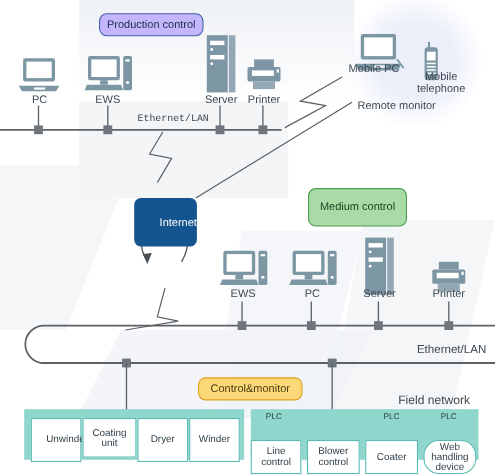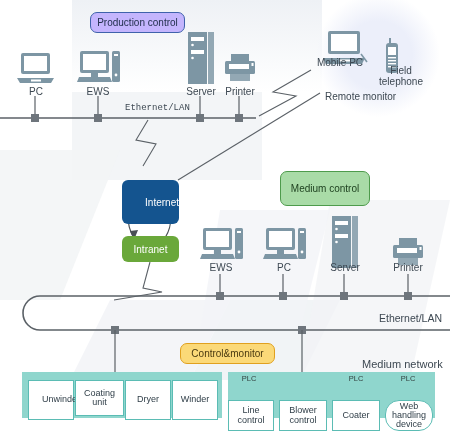--- a/index.html
+++ b/index.html
@@ -135,23 +135,20 @@
   <div class="pillbox pill-med" style="left:280px;top:171px;width:90px;height:35px;">
     <span>Medium control</span>
   </div>
   <div class="pillbox pill-ctrl" style="left:180px;top:343px;width:95px;height:21px;">
     <span>Control&amp;monitor</span>
   </div>
 
   <div class="netbox nb-internet" style="left:122px;top:180px;width:57px;height:44px;justify-content:flex-end;">
     <span>Internet</span>
   </div>
-  <div class="netbox nb-intranet" style="left:122px;top:236px;width:57px;height:26px;">
-    <span>Intranet</span>
-  </div>
 
   <div class="txt netlabel" style="left:125px;top:103px;font-size:9px;font-family:'Liberation Mono',monospace;">Ethernet/LAN</div>
   <div class="txt netlabel" style="left:379px;top:312px;">Ethernet/LAN</div>
 
   <svg class="icon" style="left:14px;top:47px;" width="44" height="44" viewBox="0 0 44 44">
     <rect x="7" y="6" width="29" height="21" rx="2" fill="#7d96a4"></rect>
     <rect x="10" y="9" width="23" height="15" fill="#ffffff"></rect>
     <path d="M3 31 L40 31 L37 36 L6 36 Z" fill="#7d96a4"></path>
     <rect x="17" y="32.5" width="10" height="2" fill="#ffffff"></rect>
   </svg>
@@ -199,21 +196,21 @@
   <svg class="icon" style="left:384px;top:38px;" width="18" height="40" viewBox="0 0 18 40">
     <rect x="5" y="0" width="2" height="7" fill="#7d96a4"></rect>
     <rect x="2" y="5" width="12" height="30" rx="3" fill="#7d96a4"></rect>
     <rect x="4" y="9" width="8" height="8" fill="#ffffff"></rect>
     <rect x="4" y="19" width="8" height="1.4" fill="#ffffff"></rect>
     <rect x="4" y="22" width="8" height="1.4" fill="#ffffff"></rect>
     <rect x="4" y="25" width="8" height="1.4" fill="#ffffff"></rect>
     <rect x="4" y="28" width="8" height="1.4" fill="#ffffff"></rect>
   </svg>
   <div class="txt devlabel" style="left:372px;top:66px;width:58px;line-height:1.05;">
-    <div>Field</div>
+    <div>Mobile</div>
     <div>telephone</div>
   </div>
 
   <div class="txt" style="left:325px;top:91px;font-size:10px;color:#3d4852;">Remote monitor</div>
 
   <svg class="icon" style="left:199px;top:222px;" width="46" height="46" viewBox="0 0 46 46">
     <rect x="4" y="6" width="29" height="22" rx="2" fill="#7d96a4"></rect>
     <rect x="7" y="9" width="23" height="16" fill="#ffffff"></rect>
     <rect x="15" y="28" width="7" height="4" fill="#7d96a4"></rect>
     <path d="M3 32 L34 32 L36 37 L1 37 Z" fill="#7d96a4"></path>
@@ -261,21 +258,21 @@
     <span>Coating</span>
     <span>unit</span>
   </div>
   <div class="eqbox" style="left:125px;top:380px;width:46px;height:40px;">
     <span>Dryer</span>
   </div>
   <div class="eqbox" style="left:172px;top:380px;width:46px;height:40px;">
     <span>Winder</span>
   </div>
 
-  <div class="fieldtitle" style="left:362px;top:358px;">Medium network</div>
+  <div class="fieldtitle" style="left:362px;top:358px;">Field network</div>
   <div class="panel" style="left:228px;top:372px;width:207px;height:46px;"></div>
 
   <div class="plc" style="left:232px;top:374px;width:34px;">PLC</div>
   <div class="plc" style="left:339px;top:374px;width:34px;">PLC</div>
   <div class="plc" style="left:391px;top:374px;width:34px;">PLC</div>
 
   <div class="eqbox" style="left:228px;top:400px;width:46px;height:31px;flex-direction:column;">
     <span>Line</span>
     <span>control</span>
   </div>

